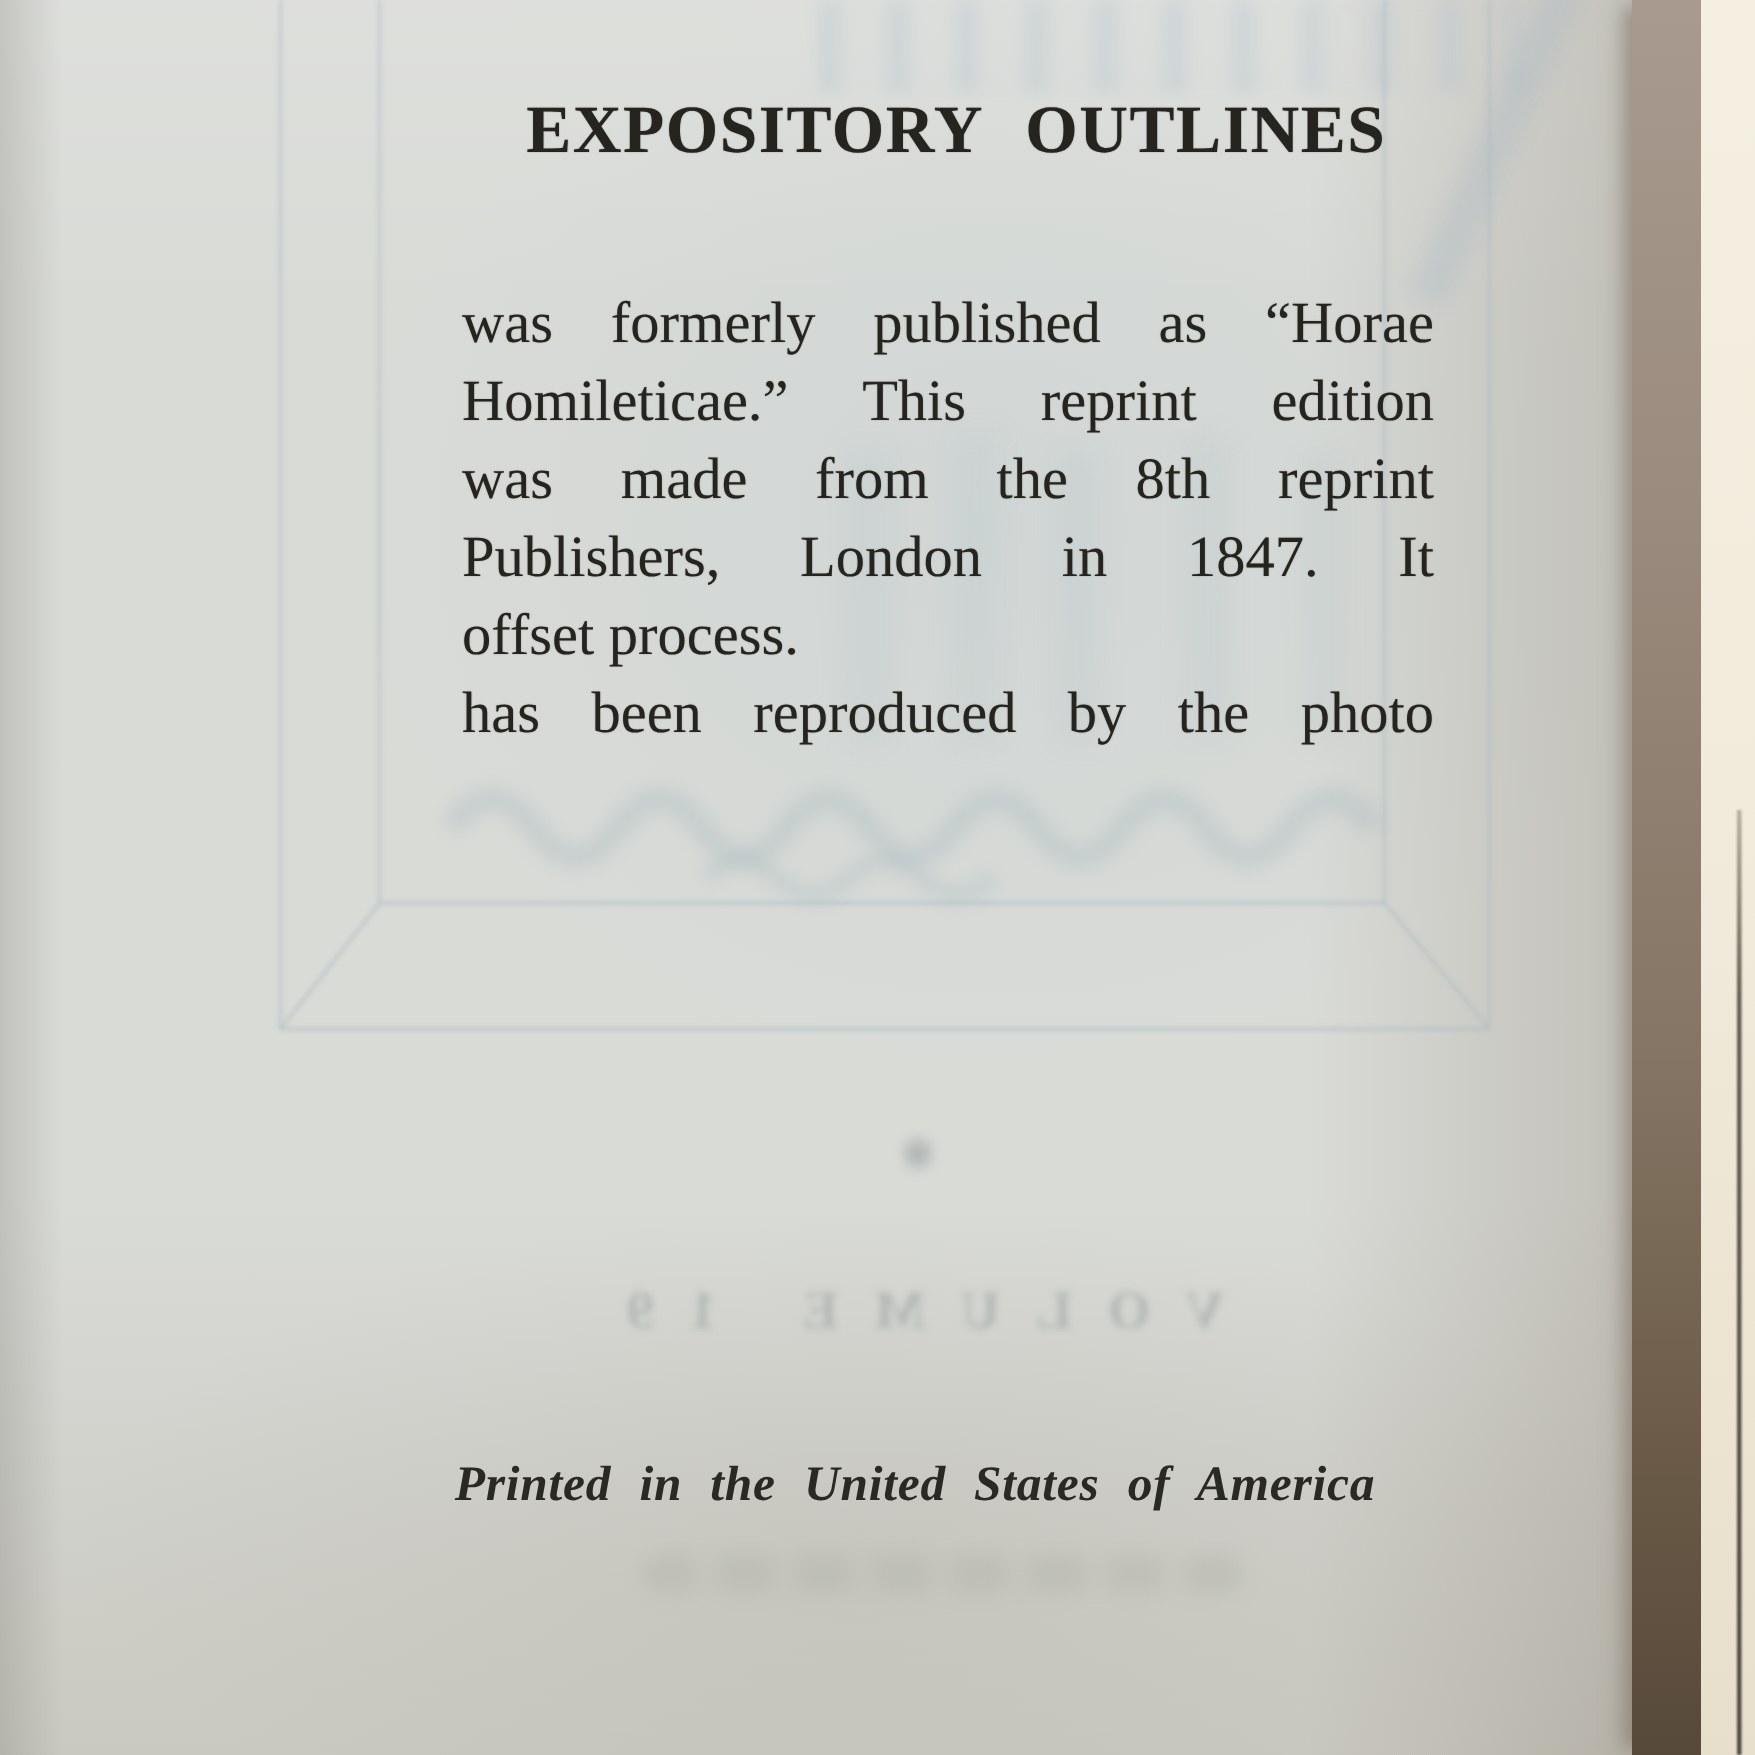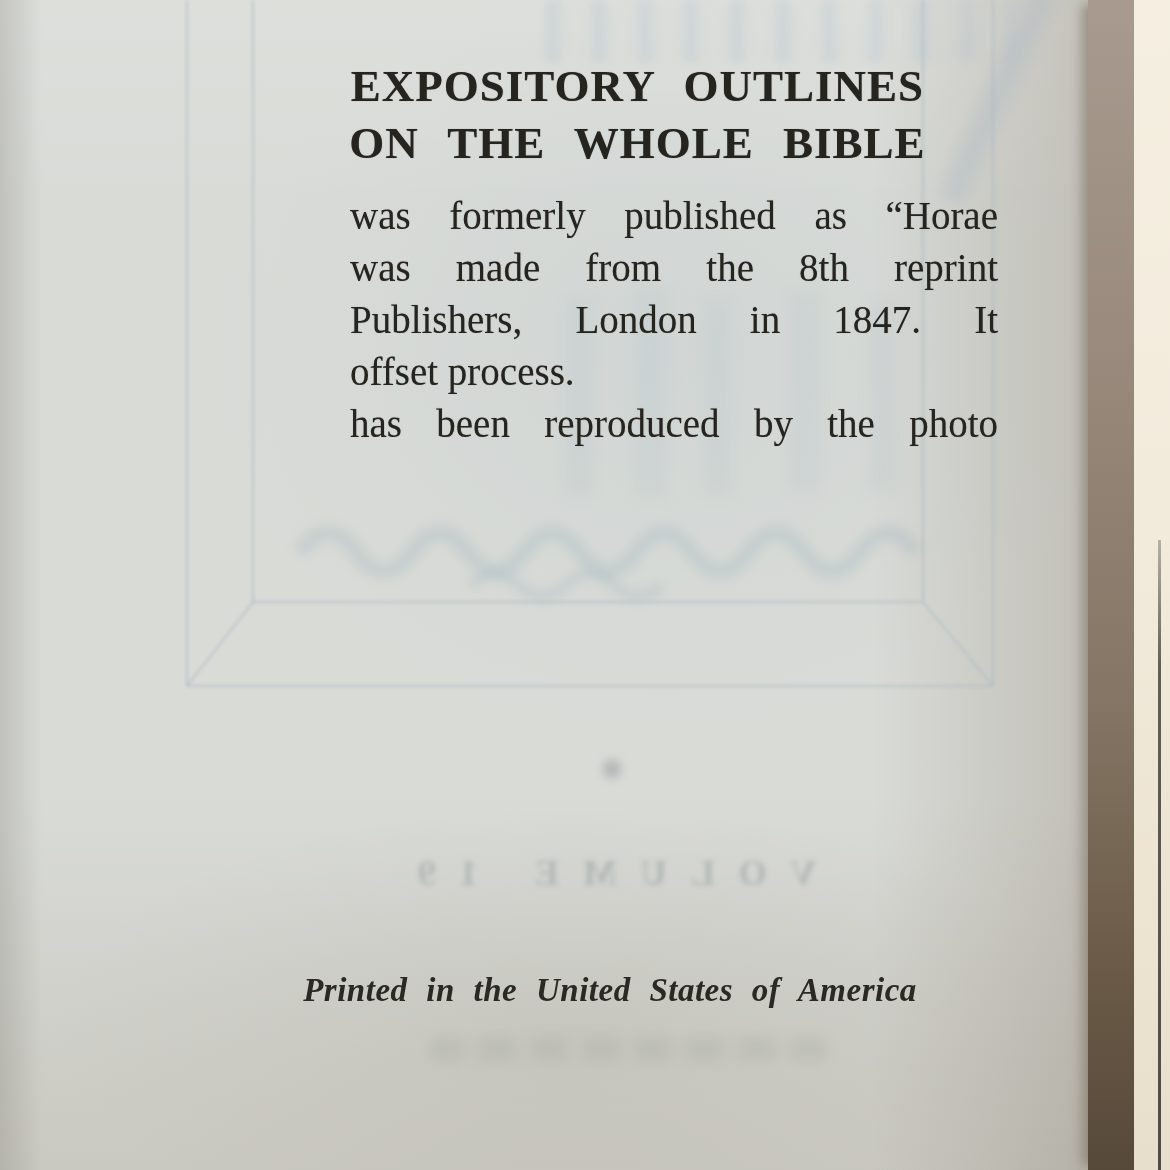--- a/index.html
+++ b/index.html
@@ -39,21 +39,20 @@
     position:absolute;left:180px;top:58px;width:915px;margin:0;
     text-align:center;font-weight:bold;font-size:45px;line-height:57px;
     letter-spacing:1px;word-spacing:17px;color:#26241f;
     text-shadow:0 0 1px rgba(38,36,31,0.4);
   }
   .title span{display:block;}
   .para{
     position:absolute;left:308px;top:190px;width:648px;
     font-size:39px;line-height:52px;color:#26241f;
     text-shadow:0 0 1px rgba(38,36,31,0.35);
-    margin-left:42px;
   }
   .pline{text-align:left;}
   .jline{text-align:justify;text-align-last:justify;}
   .imprint{
     position:absolute;left:180px;top:972px;width:860px;
     text-align:center;font-style:italic;font-weight:bold;
     font-size:33px;color:#2b2923;word-spacing:10px;letter-spacing:0.5px;
   }
   
   .ghost-svg{position:absolute;left:0;top:0;}
@@ -115,25 +114,25 @@
         <rect x="790" y="292" width="30" height="200"></rect>
         <rect x="868" y="302" width="26" height="190"></rect>
       </g>
     </svg>
 
     <div class="ghost-streaks-top"></div>
     <div class="ghost-diag-tr"></div>
 
     <h1 class="title">
       <span>EXPOSITORY OUTLINES</span>
-      <span>ON THE WHOLE BIBLE</span>
     </h1>
 
     <div class="para">
       <div class="pline jline">was formerly published as “Horae</div>
+      <div class="pline jline">Homileticae.” This reprint edition</div>
       <div class="pline jline">was made from the 8th reprint</div>
       <div class="pline jline">Publishers, London in 1847. It</div>
       <div class="pline">offset process.</div>
       <div class="pline jline">has been reproduced by the photo</div>
     </div>
 
     <div class="ghost-dot"></div>
 
     <div class="ghost-volume">VOLUME 19</div>
 

